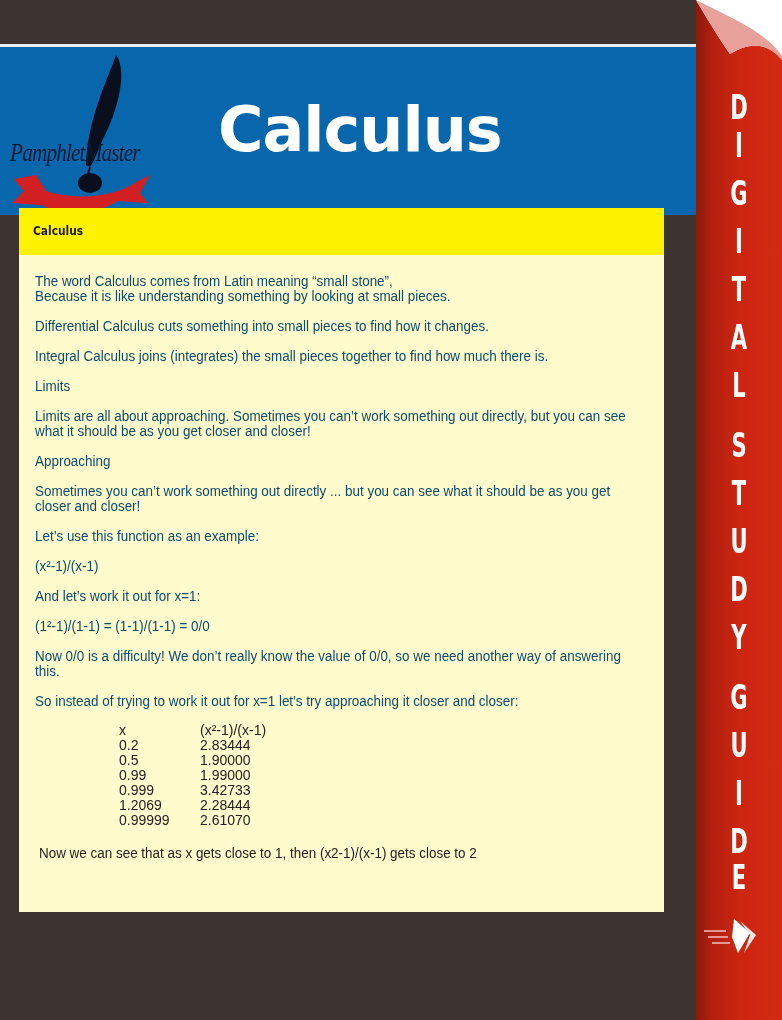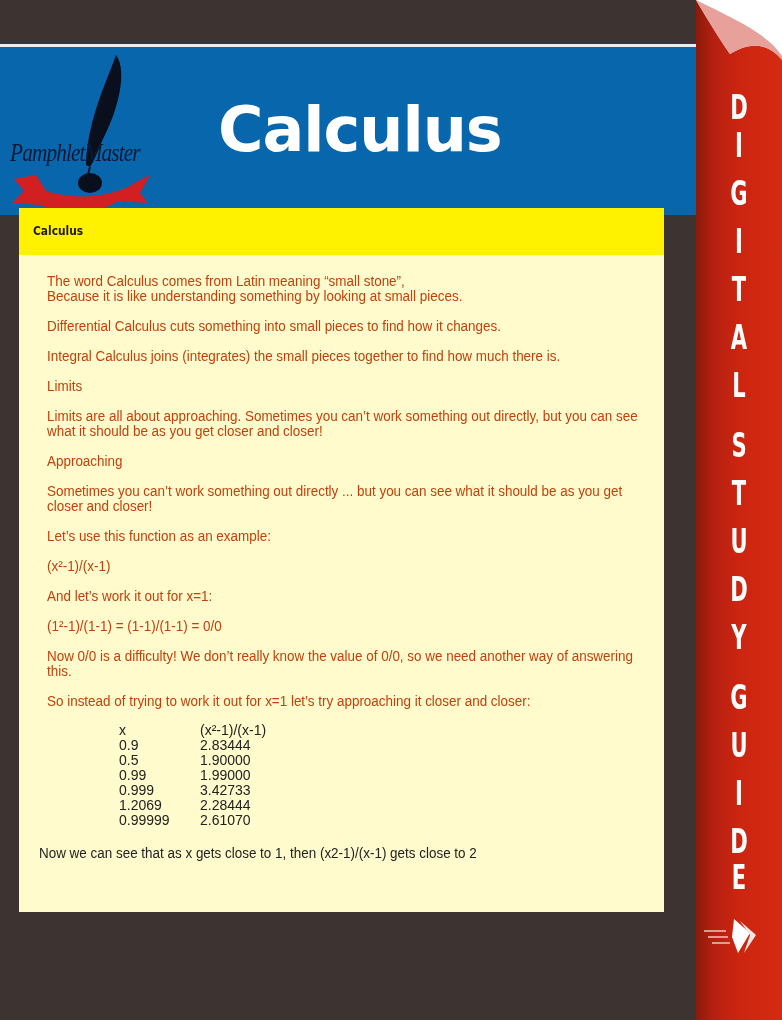--- a/index.html
+++ b/index.html
@@ -4,21 +4,21 @@
 <style>
   html, body { margin:0; padding:0; }
   body { width:782px; height:1020px; position:relative; overflow:hidden; background:#3d3432; font-family:"Liberation Sans", sans-serif; }
   .header { position:absolute; left:0; top:0; width:696px; height:171px; background:#0866ad; border-top:3px solid #e8eef3; box-sizing:border-box;margin-top:44px; }
   .logo { position:absolute; left:6px; top:4px; width:148px; height:168px; }
   .logo-text { position:absolute; left:4px; top:88px; font-family:"Liberation Serif", serif; font-style:italic; font-size:25px; color:#0a1a33; letter-spacing:-1px; white-space:nowrap; transform:scaleX(0.85); transform-origin:left; }
   .title { position:absolute; left:218px; top:52px; font-family:"DejaVu Sans", sans-serif; font-weight:bold; font-size:62px; color:#ffffff; letter-spacing:-1px; line-height:1; }
   .panel { position:absolute; left:19px; top:208px; width:645px; height:704px; background:#fffbcc; }
   .panel-head { position:absolute; left:0; top:0; width:100%; height:47px; background:#fff200; }
   .panel-head span { position:absolute; left:14px; top:15px; font-family:"DejaVu Sans", sans-serif; font-weight:bold; font-size:13px; color:#1e1a10; transform:scaleX(0.82); transform-origin:left; }
-  .content { position:absolute; left:28px; top:66px; width:600px; font-size:14px; line-height:15px; color:#c2410c; }
+  .content { position:absolute; left:16px; top:66px; width:600px; font-size:14px; line-height:15px; color:#0c4a6e; }
   .content p { margin:0 0 15px 0; transform:scaleX(0.96); transform-origin:left; white-space:nowrap; }
   .content p.wrap { white-space:normal; width:620px; }
   table.vals { position:absolute; left:100px; top:515px; border-collapse:collapse; font-size:14px; line-height:15px; color:#222; }
   table.vals td { padding:0; }
   table.vals td.c1 { width:81px; }
   .final { position:absolute; left:20px; top:637px; font-size:14px; color:#222; transform:scaleX(0.96); transform-origin:left; white-space:nowrap; }
   .spine { position:absolute; left:696px; top:0; width:86px; height:1020px; background:linear-gradient(90deg,#8a1a0a 0%,#b52010 20%,#cc2510 50%,#d42a12 100%); }
   .curl { position:absolute; left:696px; top:0; width:86px; height:60px; }
   .spine-letters { position:absolute; left:0; top:90px; width:86px; text-align:center; }
   .spine-letters span { display:block; position:absolute; left:0; width:100%; text-align:center; font-family:"DejaVu Sans", sans-serif; font-weight:bold; font-size:34px; color:#fff; transform:scaleX(0.62); line-height:1; }
@@ -60,21 +60,21 @@
     <p class="wrap">Now 0/0 is a difficulty! We don’t really know the value of 0/0, so we need another way of answering this.</p>
     <p>So instead of trying to work it out for x=1 let’s try approaching it closer and closer:</p>
   </div>
   <table class="vals">
     <tbody>
         <tr>
       <td class="c1">x</td>
       <td>(x²-1)/(x-1)</td>
     </tr>
     <tr>
-          <td class="c1">0.9</td>
+          <td class="c1">0.2</td>
           <td>2.83444</td>
         </tr>
     <tr>
           <td class="c1">0.5</td>
           <td>1.90000</td>
         </tr>
     <tr>
           <td class="c1">0.99</td>
           <td>1.99000</td>
         </tr>

